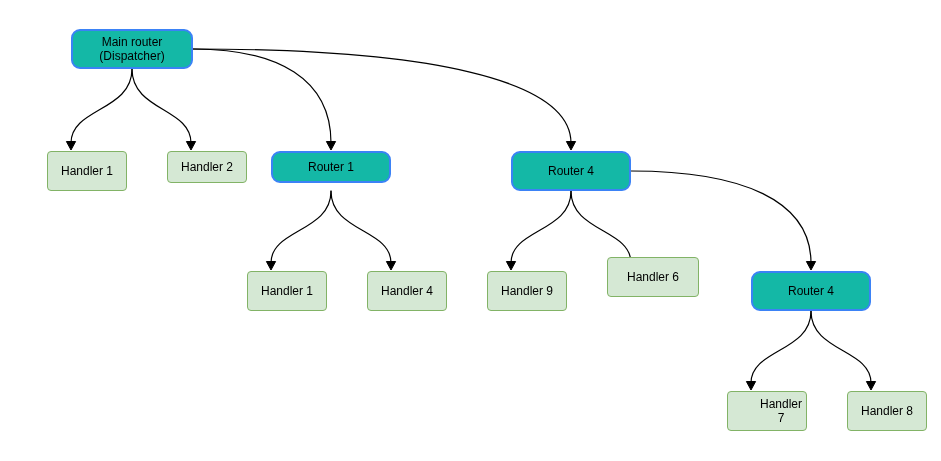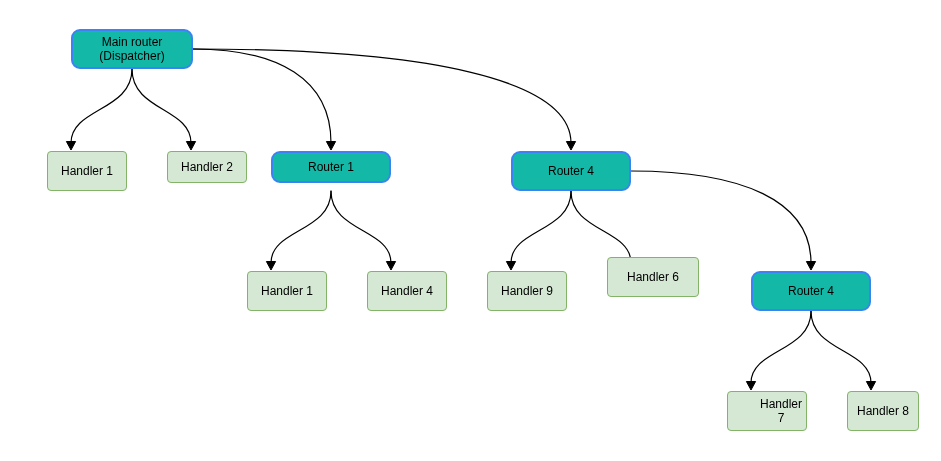--- a/index.html
+++ b/index.html
@@ -97,15 +97,15 @@
       <div class="node node-handler" style="left: 31px; top: 151px; width: 80px; height: 40px;">Handler 1</div>
       <div class="node node-handler" style="left: 151px; top: 151px; width: 80px; height: 32px;">Handler 2</div>
       <div class="node node-router" style="left: 271px; top: 151px; width: 120px; height: 32px;">Router 1</div>
       <div class="node node-router" style="left: 511px; top: 151px; width: 120px; height: 40px;">Router 4</div>
       <div class="node node-handler" style="left: 231px; top: 271px; width: 80px; height: 40px;">Handler 1</div>
       <div class="node node-handler" style="left: 351px; top: 271px; width: 80px; height: 40px; text-align: right;">Handler 4</div>
       <div class="node node-handler" style="left: 471px; top: 271px; width: 80px; height: 40px;">Handler 9</div>
       <div class="node node-handler" style="left: 591px; top: 257px; width: 92px; height: 40px;">Handler 6</div>
       <div class="node node-router" style="left: 751px; top: 271px; width: 120px; height: 40px;">Router 4</div>
       <div class="node node-handler" style="left: 711px; top: 391px; width: 80px; height: 40px; padding-left: 28px;">Handler 7</div>
-      <div class="node node-handler" style="left: 831px; top: 391px; width: 72px; height: 40px;">Handler 8</div>
+      <div class="node node-handler" style="left: 831px; top: 391px; width: 80px; height: 40px;">Handler 8</div>
     </div>
 </div>
 
 </body></html>

